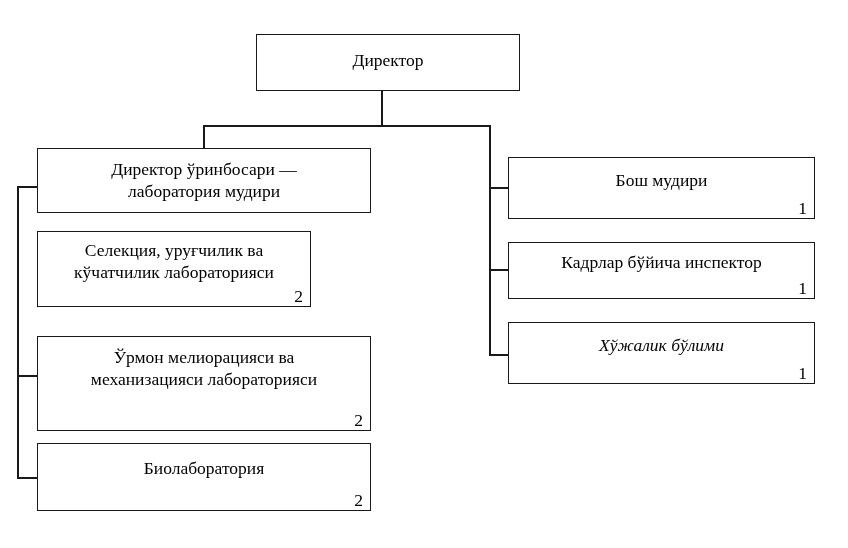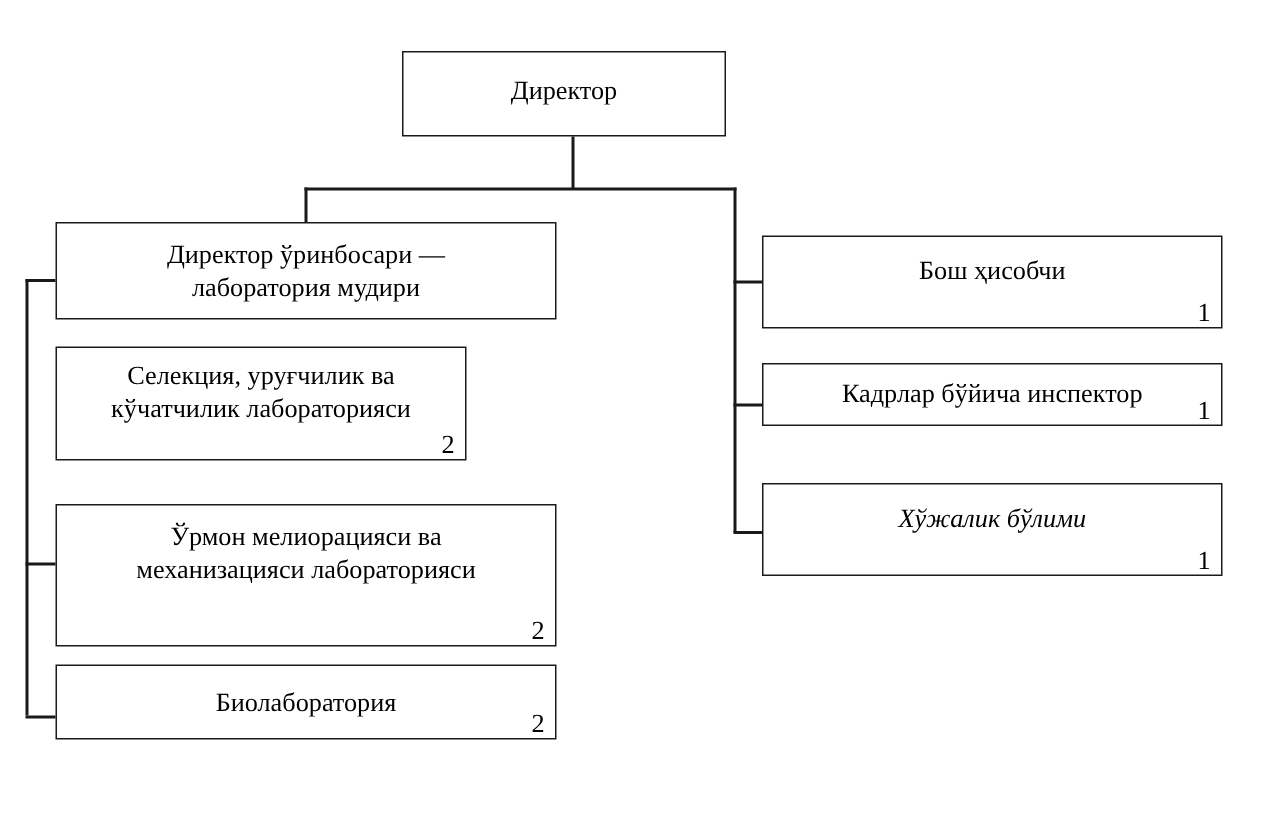--- a/index.html
+++ b/index.html
@@ -49,21 +49,21 @@
     background: #1a1a1a;
   }
   .conn-v { width: 1.8px; }
   .conn-h { height: 1.8px; }
 </style>
 </head>
 <body>
 
 <div id="chart-canvas">
 
-  <div class="node-box" style="left:268px; top:34px; width:216px; height:57px;">
+  <div class="node-box" style="left:256px; top:34px; width:264px; height:57px;">
     <div class="node-label" style="margin-top:14px;">Директор</div>
   </div>
 
   <div class="connector conn-v" style="left:381px; top:91px; height:35px;"></div>
 
   <div class="connector conn-h" style="left:203px; top:125px; width:288px;"></div>
 
   <div class="connector conn-v" style="left:203px; top:125px; height:23px;"></div>
 
   <div class="connector conn-v" style="left:489px; top:125px; height:230px;"></div>
@@ -91,31 +91,31 @@
 кўчатчилик лабораторияси</div>
     <div class="node-count">2</div>
   </div>
 
   <div class="node-box" style="left:37px; top:336px; width:334px; height:95px;">
     <div class="node-label" style="margin-top:9px;">Ўрмон мелиорацияси ва
 механизацияси лабораторияси</div>
     <div class="node-count">2</div>
   </div>
 
-  <div class="node-box" style="left:37px; top:443px; width:334px; height:50px;">
+  <div class="node-box" style="left:37px; top:443px; width:334px; height:68px;">
     <div class="node-label" style="margin-top:13px;">Биолаборатория</div>
     <div class="node-count">2</div>
   </div>
 
   <div class="node-box" style="left:508px; top:157px; width:307px; height:62px;">
-    <div class="node-label" style="margin-top:11px;">Бош ҳисобчи</div>
+    <div class="node-label" style="margin-top:11px;">Бош мудири</div>
     <div class="node-count">1</div>
   </div>
 
-  <div class="node-box" style="left:508px; top:242px; width:307px; height:42px;">
+  <div class="node-box" style="left:508px; top:242px; width:307px; height:57px;">
     <div class="node-label" style="margin-top:8px;">Кадрлар бўйича инспектор</div>
     <div class="node-count">1</div>
   </div>
 
   <div class="node-box" style="left:508px; top:322px; width:307px; height:62px;">
     <div class="node-label" style="margin-top:11px;font-style:italic;">Хўжалик бўлими</div>
     <div class="node-count">1</div>
   </div>
 
 </div>

